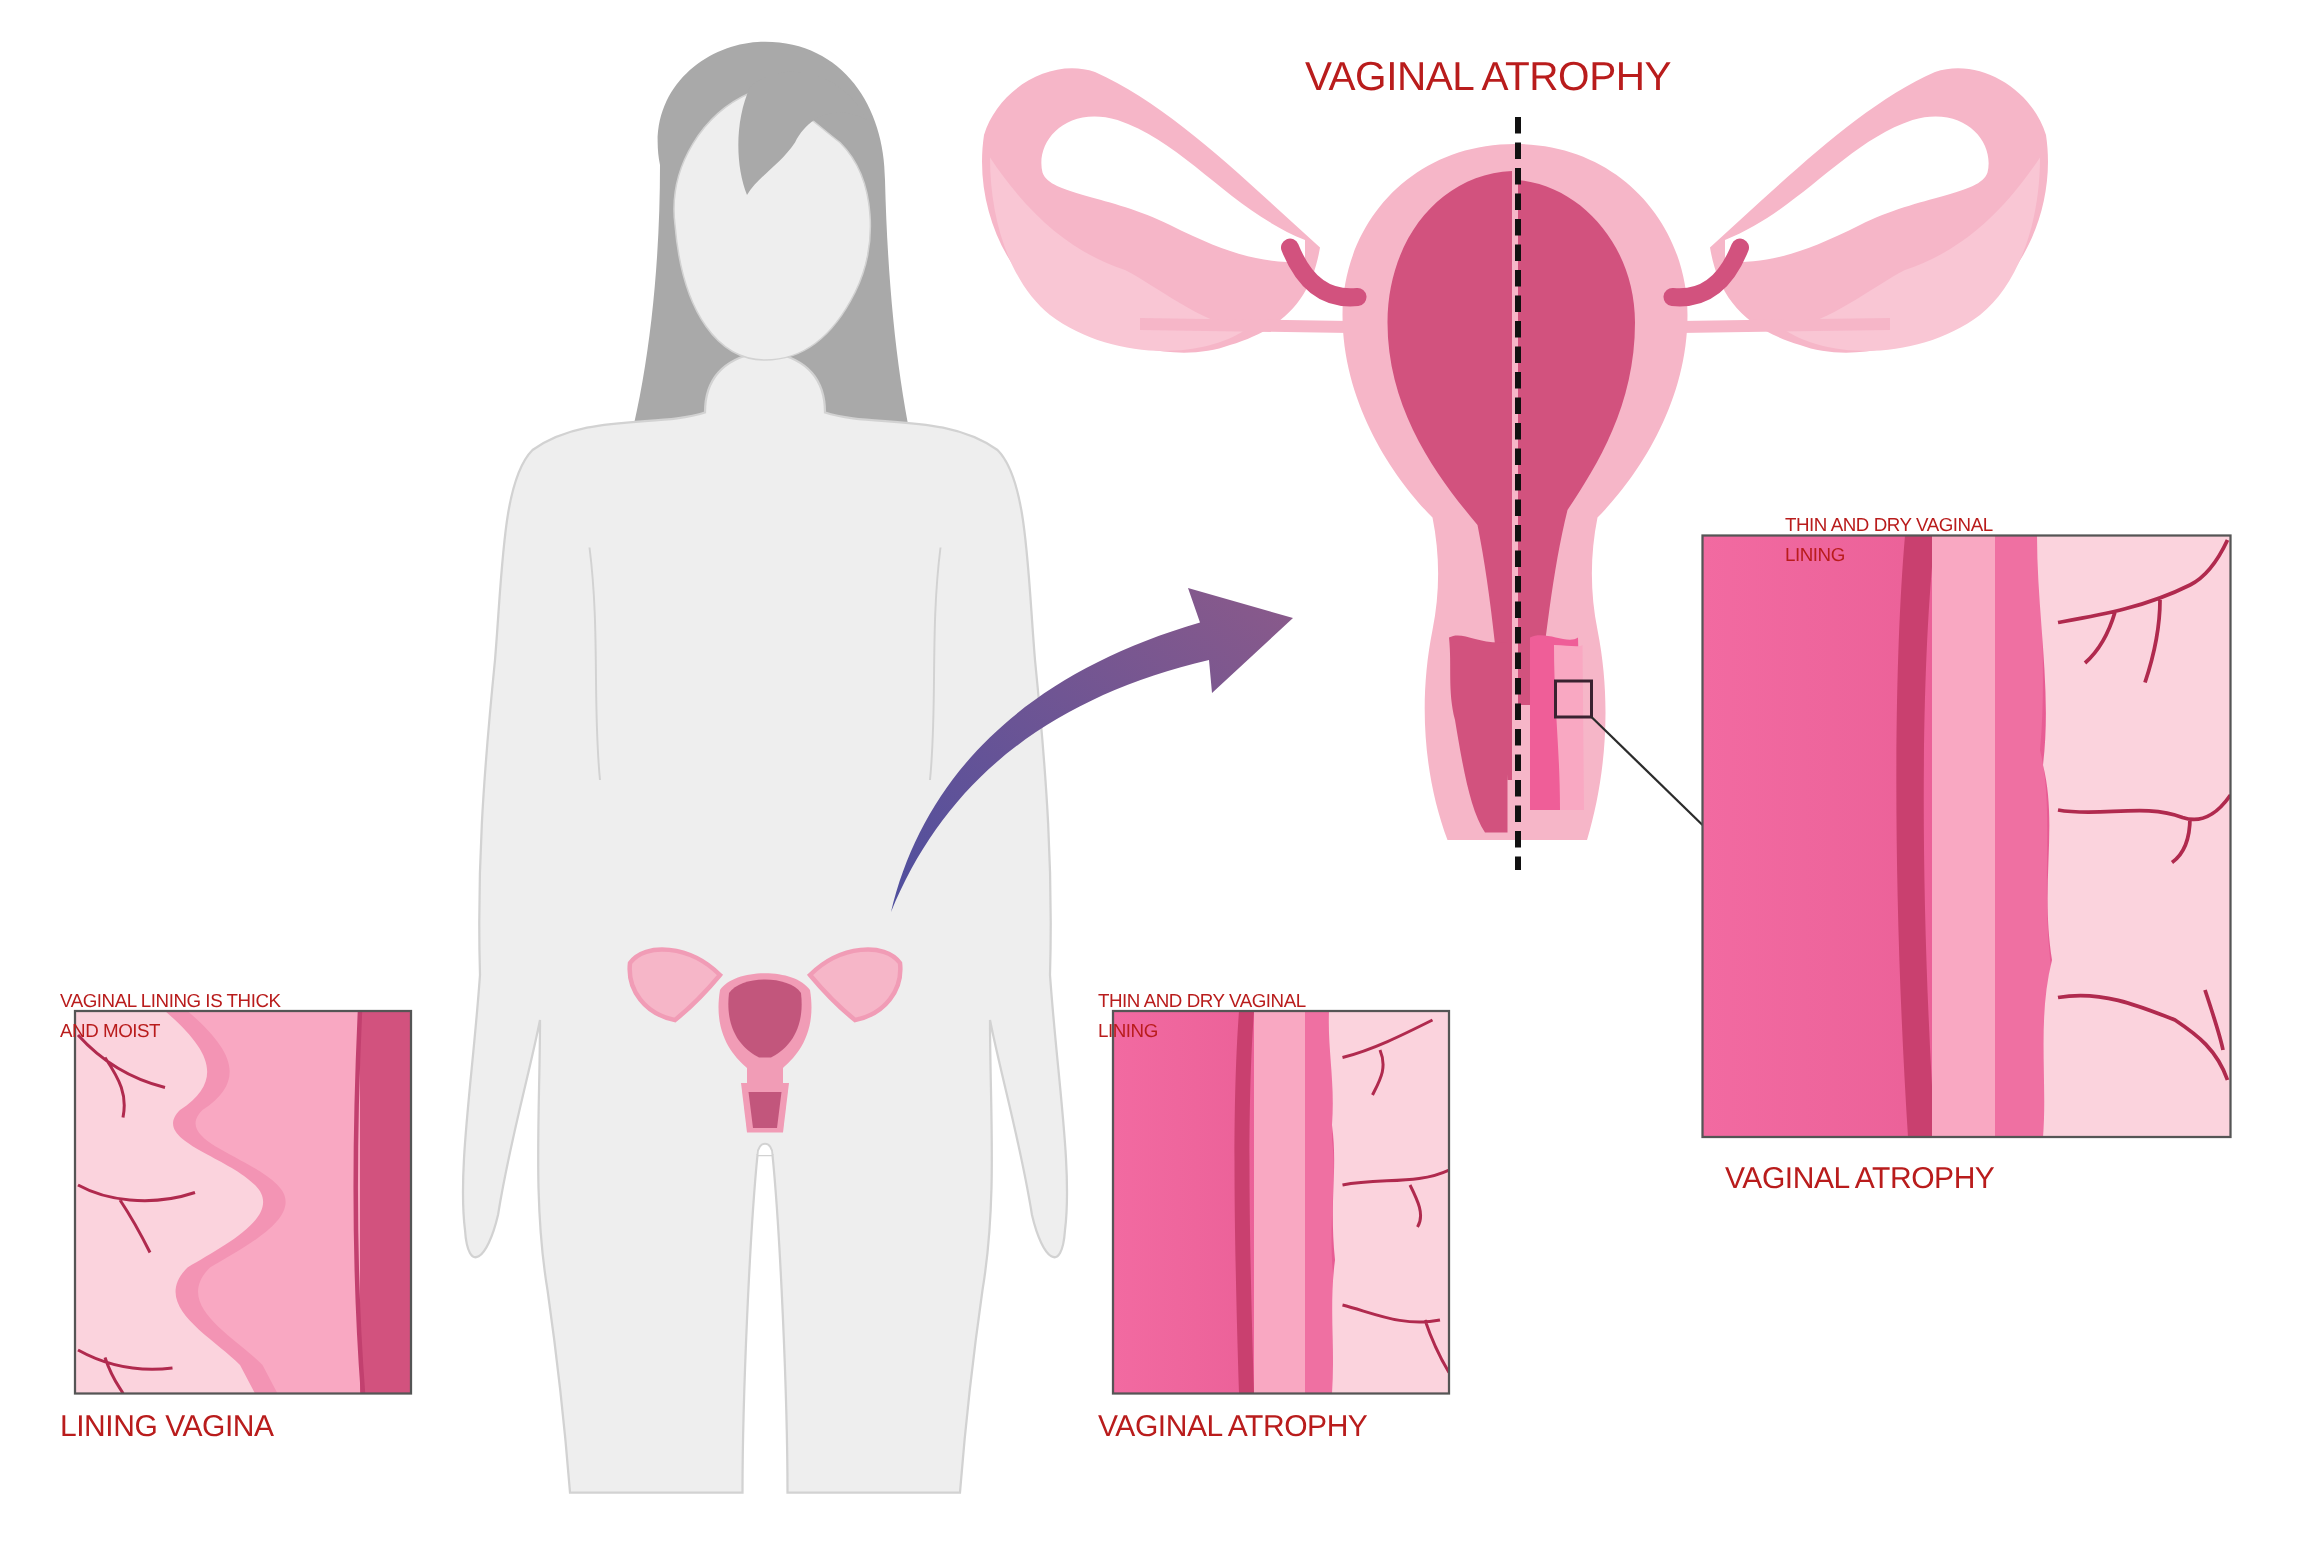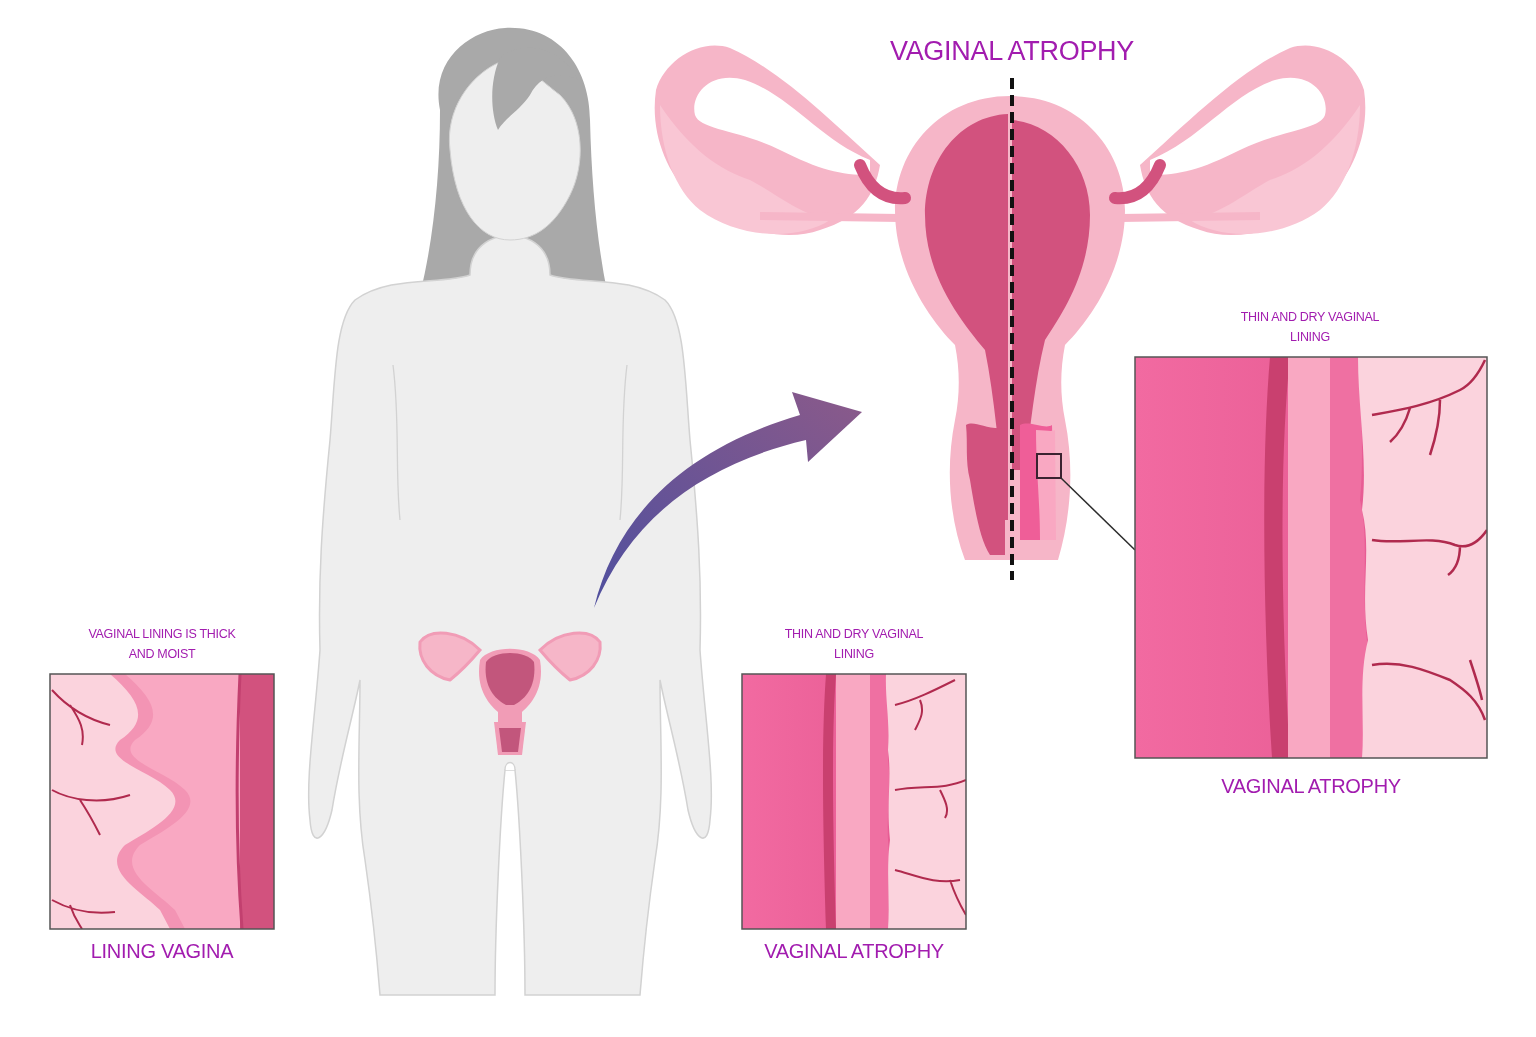--- a/index.html
+++ b/index.html
@@ -1,21 +1,21 @@
 <!DOCTYPE html>
 <html><head>
 <meta charset="utf-8">
 <style>
   html, body { margin: 0; padding: 0; background: #ffffff; }
   body { width: 1536px; height: 1037px; position: relative; overflow: hidden;
          font-family: "Liberation Sans", "DejaVu Sans", sans-serif; }
-  .label { position: absolute; text-align: center; color: #a21caf; letter-spacing: -0.3px; }
+  .label { position: absolute; text-align: left; color: #b91c1c; letter-spacing: -0.3px; }
   .main-title { font-size: 27px; }
   .panel-title { font-size: 20px; }
-  .caption { font-size: 12.5px; line-height: 20px; text-transform: uppercase; }
+  .caption { font-size: 12.5px; line-height: 20px; text-transform: uppercase; margin-top: 33px; }
   svg { position: absolute; left: 0; top: 0; }
 </style>
 </head>
 <body>
 
 <svg width="1536" height="1037" viewBox="0 0 1536 1037">
   <defs>
     <linearGradient id="arrowGrad" x1="0" y1="1" x2="1" y2="0">
       <stop offset="0" stop-color="#4f4f9e"></stop>
       <stop offset="1" stop-color="#8b5a8a"></stop>

